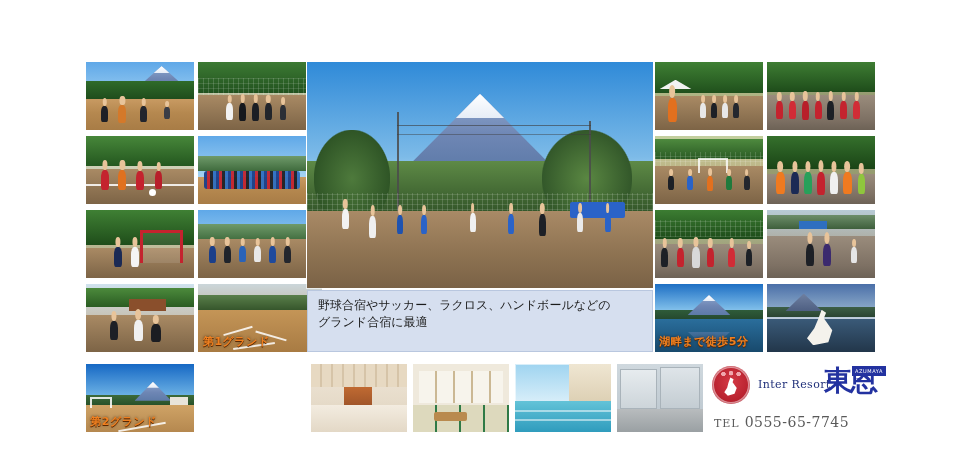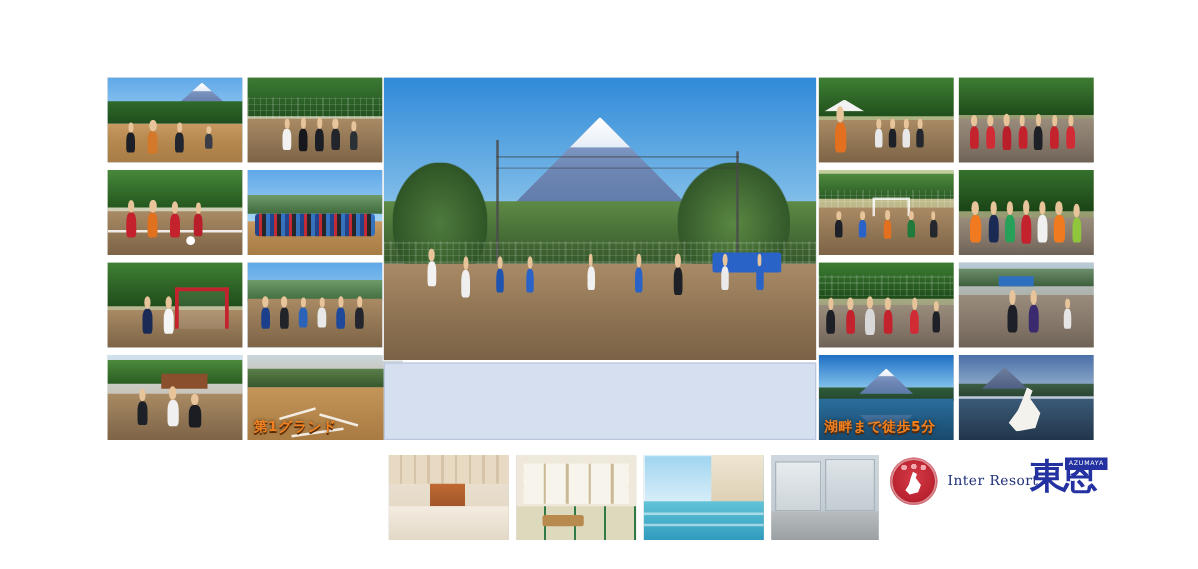--- a/index.html
+++ b/index.html
@@ -305,20 +305,22 @@
       <div class="p" style="left:47%;bottom:25%;width:6px;height:19px;background:#f0f0f0;"></div>
       <div class="p" style="left:58%;bottom:24%;width:6px;height:20px;background:#2a63c8;"></div>
       <div class="p" style="left:67%;bottom:23%;width:7px;height:22px;background:#1d2026;"></div>
       <div class="p" style="left:78%;bottom:25%;width:6px;height:19px;background:#eaeaea;"></div>
       <div class="p" style="left:86%;bottom:25%;width:6px;height:19px;background:#2a63c8;"></div>
     </div>
     <span class="cap"></span>
   </div>
 
   <div class="text-panel">
+    <p>野球合宿やサッカー、ラクロス、ハンドボールなどの</p>
+    <p>グランド合宿に最適</p>
   </div>
 
   <div class="photo" style="left:655px;top:62px;width:108px;height:68px;">
     <div class="scene" style="background:linear-gradient(#9ec48f,#c0a377);">
       <div class="trees hi" style="top:0;height:46%;background:linear-gradient(#3f8034,#20501c);"></div>
       <div style="position:absolute;left:4%;top:26%;width:30%;height:14%;background:#f2f2f2;
         clip-path:polygon(50% 0,100% 100%,0 100%);"></div>
       <div class="ground-dirt2" style="height:50%;"></div>
       <div class="p" style="left:12%;bottom:12%;width:9px;height:24px;background:#e2701e;"></div>
       <div class="p" style="left:42%;bottom:18%;width:6px;height:15px;background:#e8e8e8;"></div>
@@ -422,20 +424,34 @@
       <div class="sky"></div>
       <div class="far" style="top:34%;height:14%;background:linear-gradient(#3d5f46,#2a4432);"></div>
       <div class="fuji small" style="left:34%;top:14%;width:34%;height:26%;
         background:linear-gradient(#6e7fa0,#4e5f82);"></div>
       <div class="water"></div>
       <div class="swan-big"></div>
     </div>
     <span class="cap"></span>
   </div>
 
+  <div class="photo" style="left:86px;top:364px;width:108px;height:68px;">
+    <div class="scene" style="background:linear-gradient(#1668c4 0%,#6fb4e6 48%,#bcdcf2 62%);">
+      <div class="hill" style="top:46%;height:14%;background:linear-gradient(#3d6b3a,#27512a);"></div>
+      <div class="fuji small" style="left:62%;top:26%;width:34%;height:28%;">
+          <div class="snow"></div>
+        </div>
+      <div style="position:absolute;right:6%;top:48%;width:16%;height:12%;background:#e8e4da;"></div>
+      <div class="ground-dirt" style="height:40%;background:linear-gradient(#cfa366,#b5884f);"></div>
+      <div style="position:absolute;left:4%;top:48%;width:16%;height:14%;
+        border:2px solid rgba(255,255,255,.85);border-bottom:none;"></div>
+      <div class="line" style="left:30%;bottom:6%;width:44%;height:2px;transform:rotate(-10deg);"></div>
+    </div>
+    <span class="cap">第2グランド</span>
+  </div>
 
 
   <div class="photo" style="left:311px;top:364px;width:96px;height:68px;">
     <div class="scene hall">
       <div class="ceil"></div>
       <div class="stage"></div>
       <div class="floor"></div>
     </div>
     <span class="cap"></span>
   </div>
@@ -471,15 +487,19 @@
 
   <div id="logo-block">
     <div class="badge">
       <div class="rim"></div>
       <div class="petals"></div>
       <div class="swan"></div>
     </div>
     <div class="inter-resort">Inter Resort</div>
     <div class="kanji">東恩</div>
     <div class="azumaya-box">AZUMAYA</div>
+    <div class="tel">
+      <span class="lbl">TEL</span>
+      <span>0555-65-7745</span>
+    </div>
   </div>
 
 </div>
 
 </body></html>

